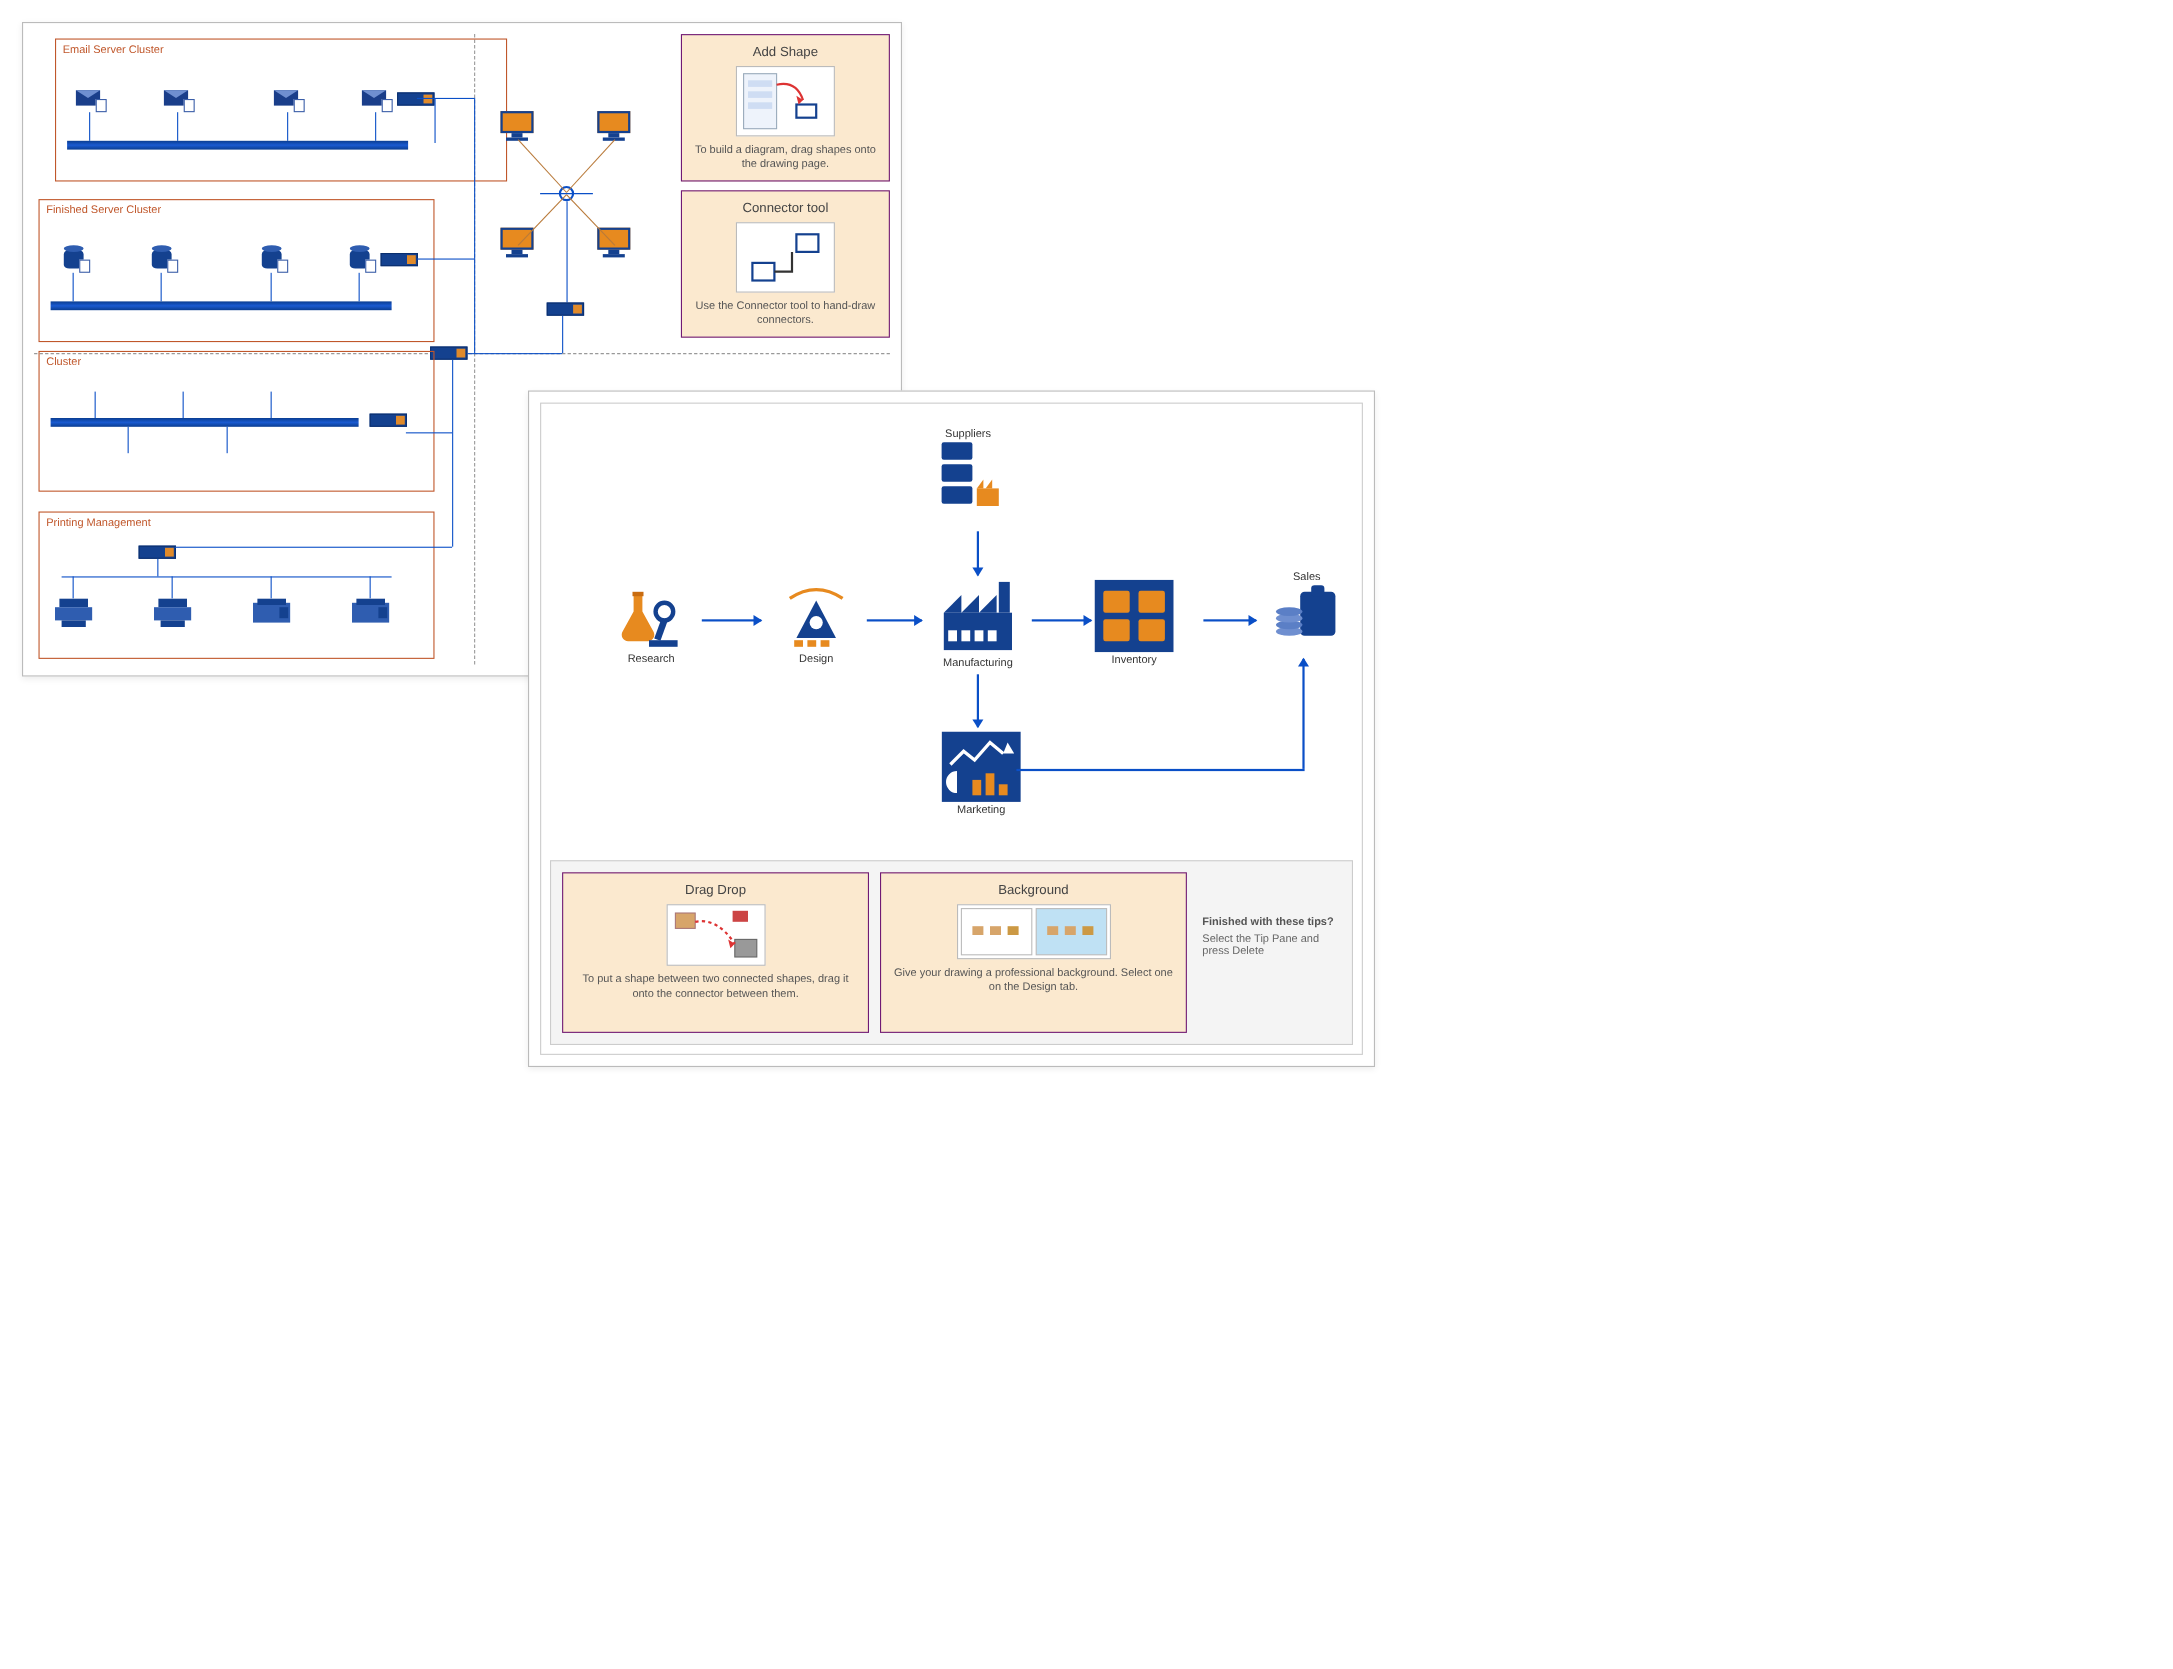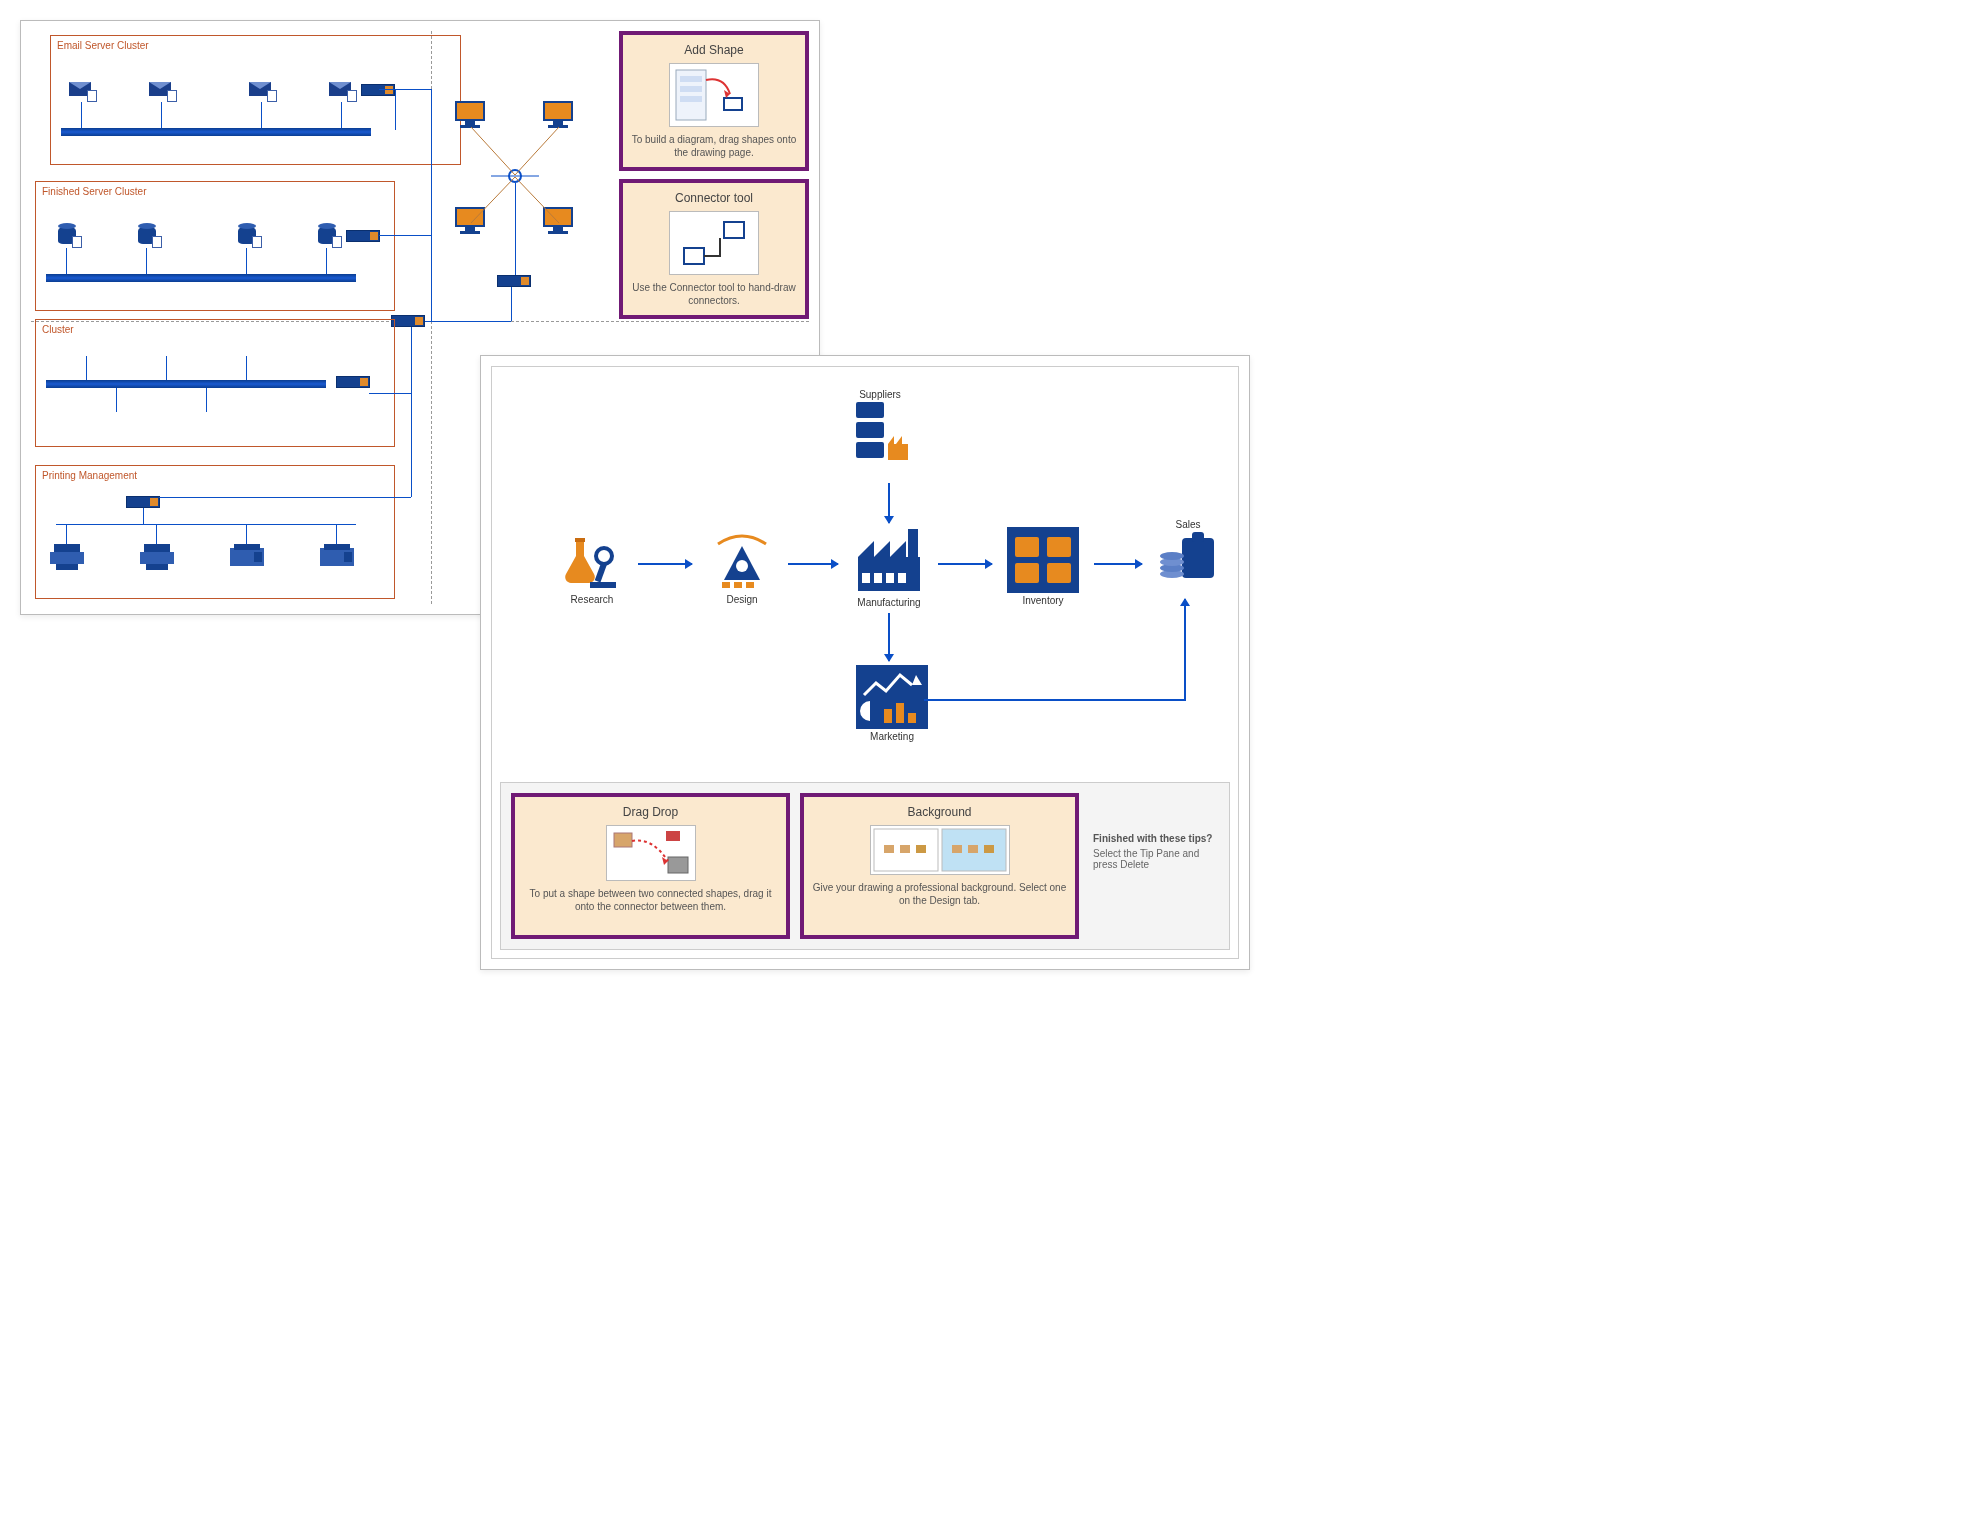--- a/index.html
+++ b/index.html
@@ -115,21 +115,21 @@
   }
   .terminal .base {
     width:20px;height:3px;background:#14418f;margin:0 auto;
   }
   
   .tips-right {
     position:absolute; top:0; right:0; width:190px;
     display:flex; flex-direction:column; gap:8px;
   }
   .tip-card {
-    border:4px solid #701a75;
+    border:1px solid #701a75;
     background:#fbe9cf;
     padding:8px;
     font-size:10px;
     text-align:center;
   }
   .tip-card .tip-title { font-size:12px; margin-bottom:6px; color:#444;}
   .tip-card .tip-img {
     width:90px;height:64px;margin:0 auto 6px auto;
     background:#fff;border:1px solid #bbb;
     display:flex;align-items:center;justify-content:center;
@@ -448,21 +448,21 @@
             <rect x="54" y="4" width="10" height="28" fill="#14418f"></rect>
             <rect x="8" y="48" width="8" height="10" fill="#fff"></rect>
             <rect x="20" y="48" width="8" height="10" fill="#fff"></rect>
             <rect x="32" y="48" width="8" height="10" fill="#fff"></rect>
             <rect x="44" y="48" width="8" height="10" fill="#fff"></rect>
           </svg>
         </div>
         <div class="flow-label">Manufacturing</div>
       </div>
 
-      <div class="flow-node" style="left:506px;top:160px;width:90px">
+      <div class="flow-node" style="left:494px;top:160px;width:90px">
         <div class="icon-wrap" style="width:72px;height:66px">
           <svg viewBox="0 0 72 66" width="72" height="66">
             <rect x="0" y="0" width="72" height="66" fill="#14418f"></rect>
             <rect x="8" y="10" width="24" height="20" rx="2" fill="#e78a1f"></rect>
             <rect x="40" y="10" width="24" height="20" rx="2" fill="#e78a1f"></rect>
             <rect x="8" y="36" width="24" height="20" rx="2" fill="#e78a1f"></rect>
             <rect x="40" y="36" width="24" height="20" rx="2" fill="#e78a1f"></rect>
           </svg>
         </div>
         <div class="flow-label">Inventory</div>

